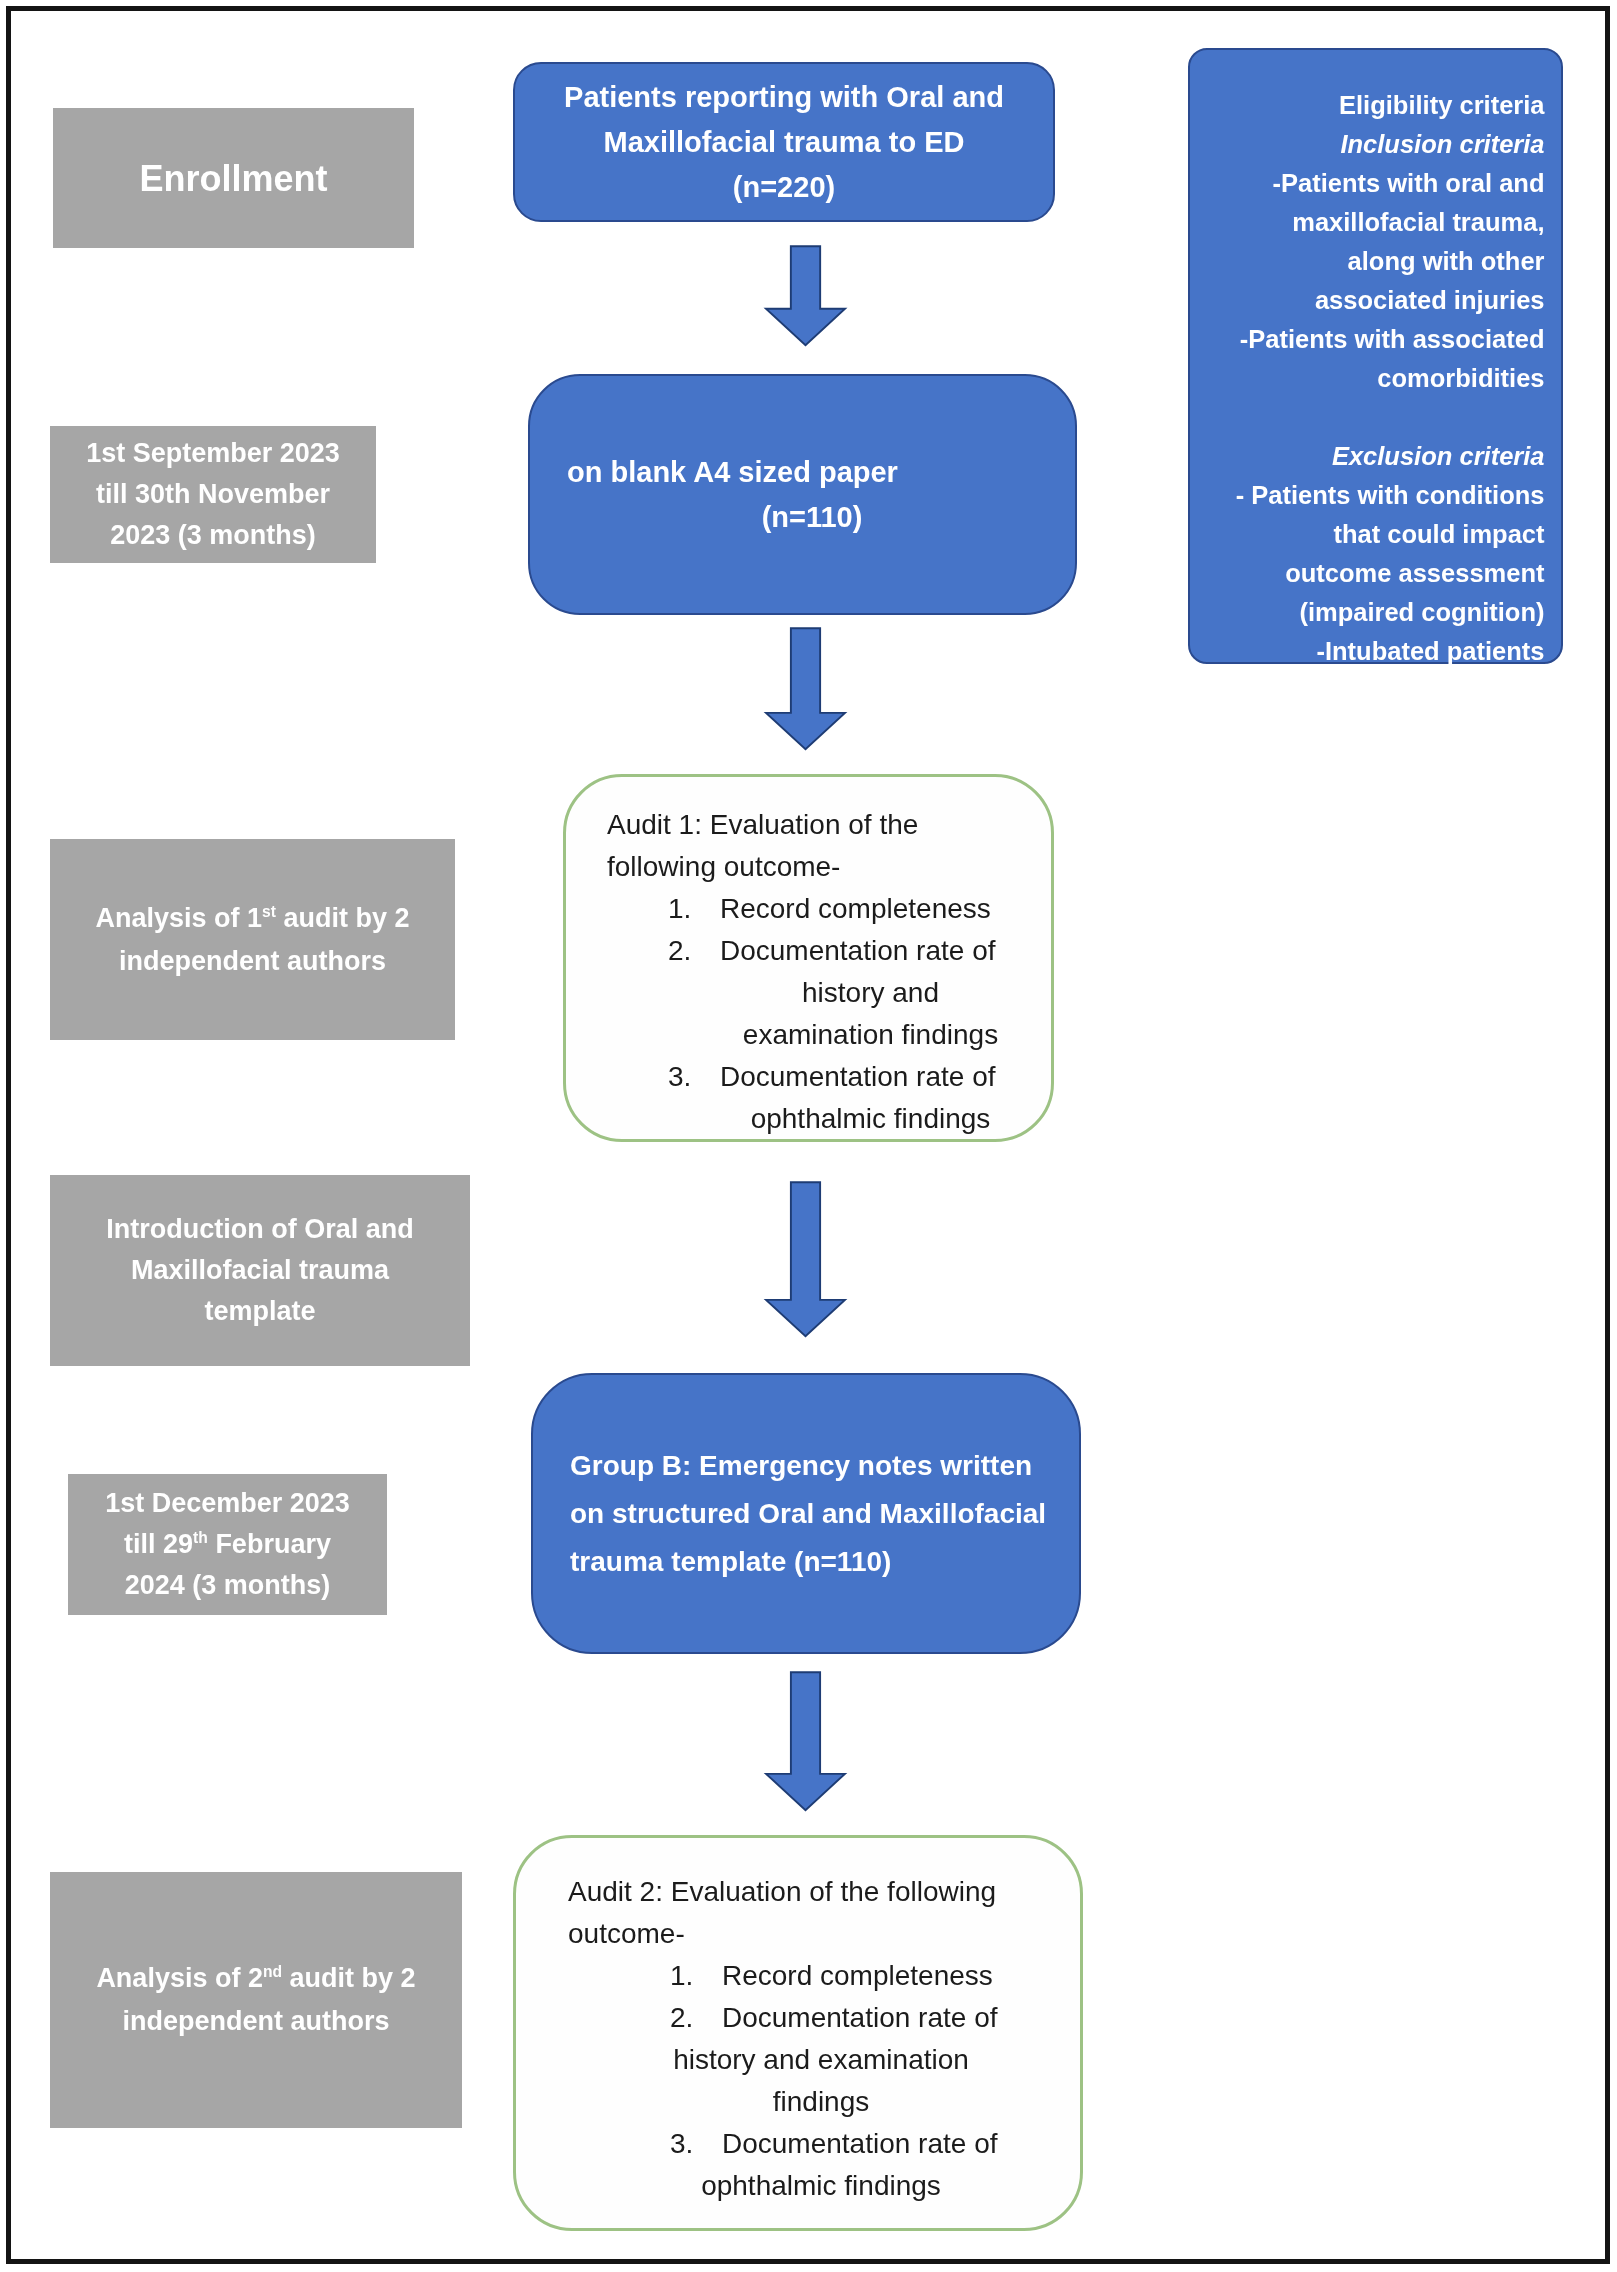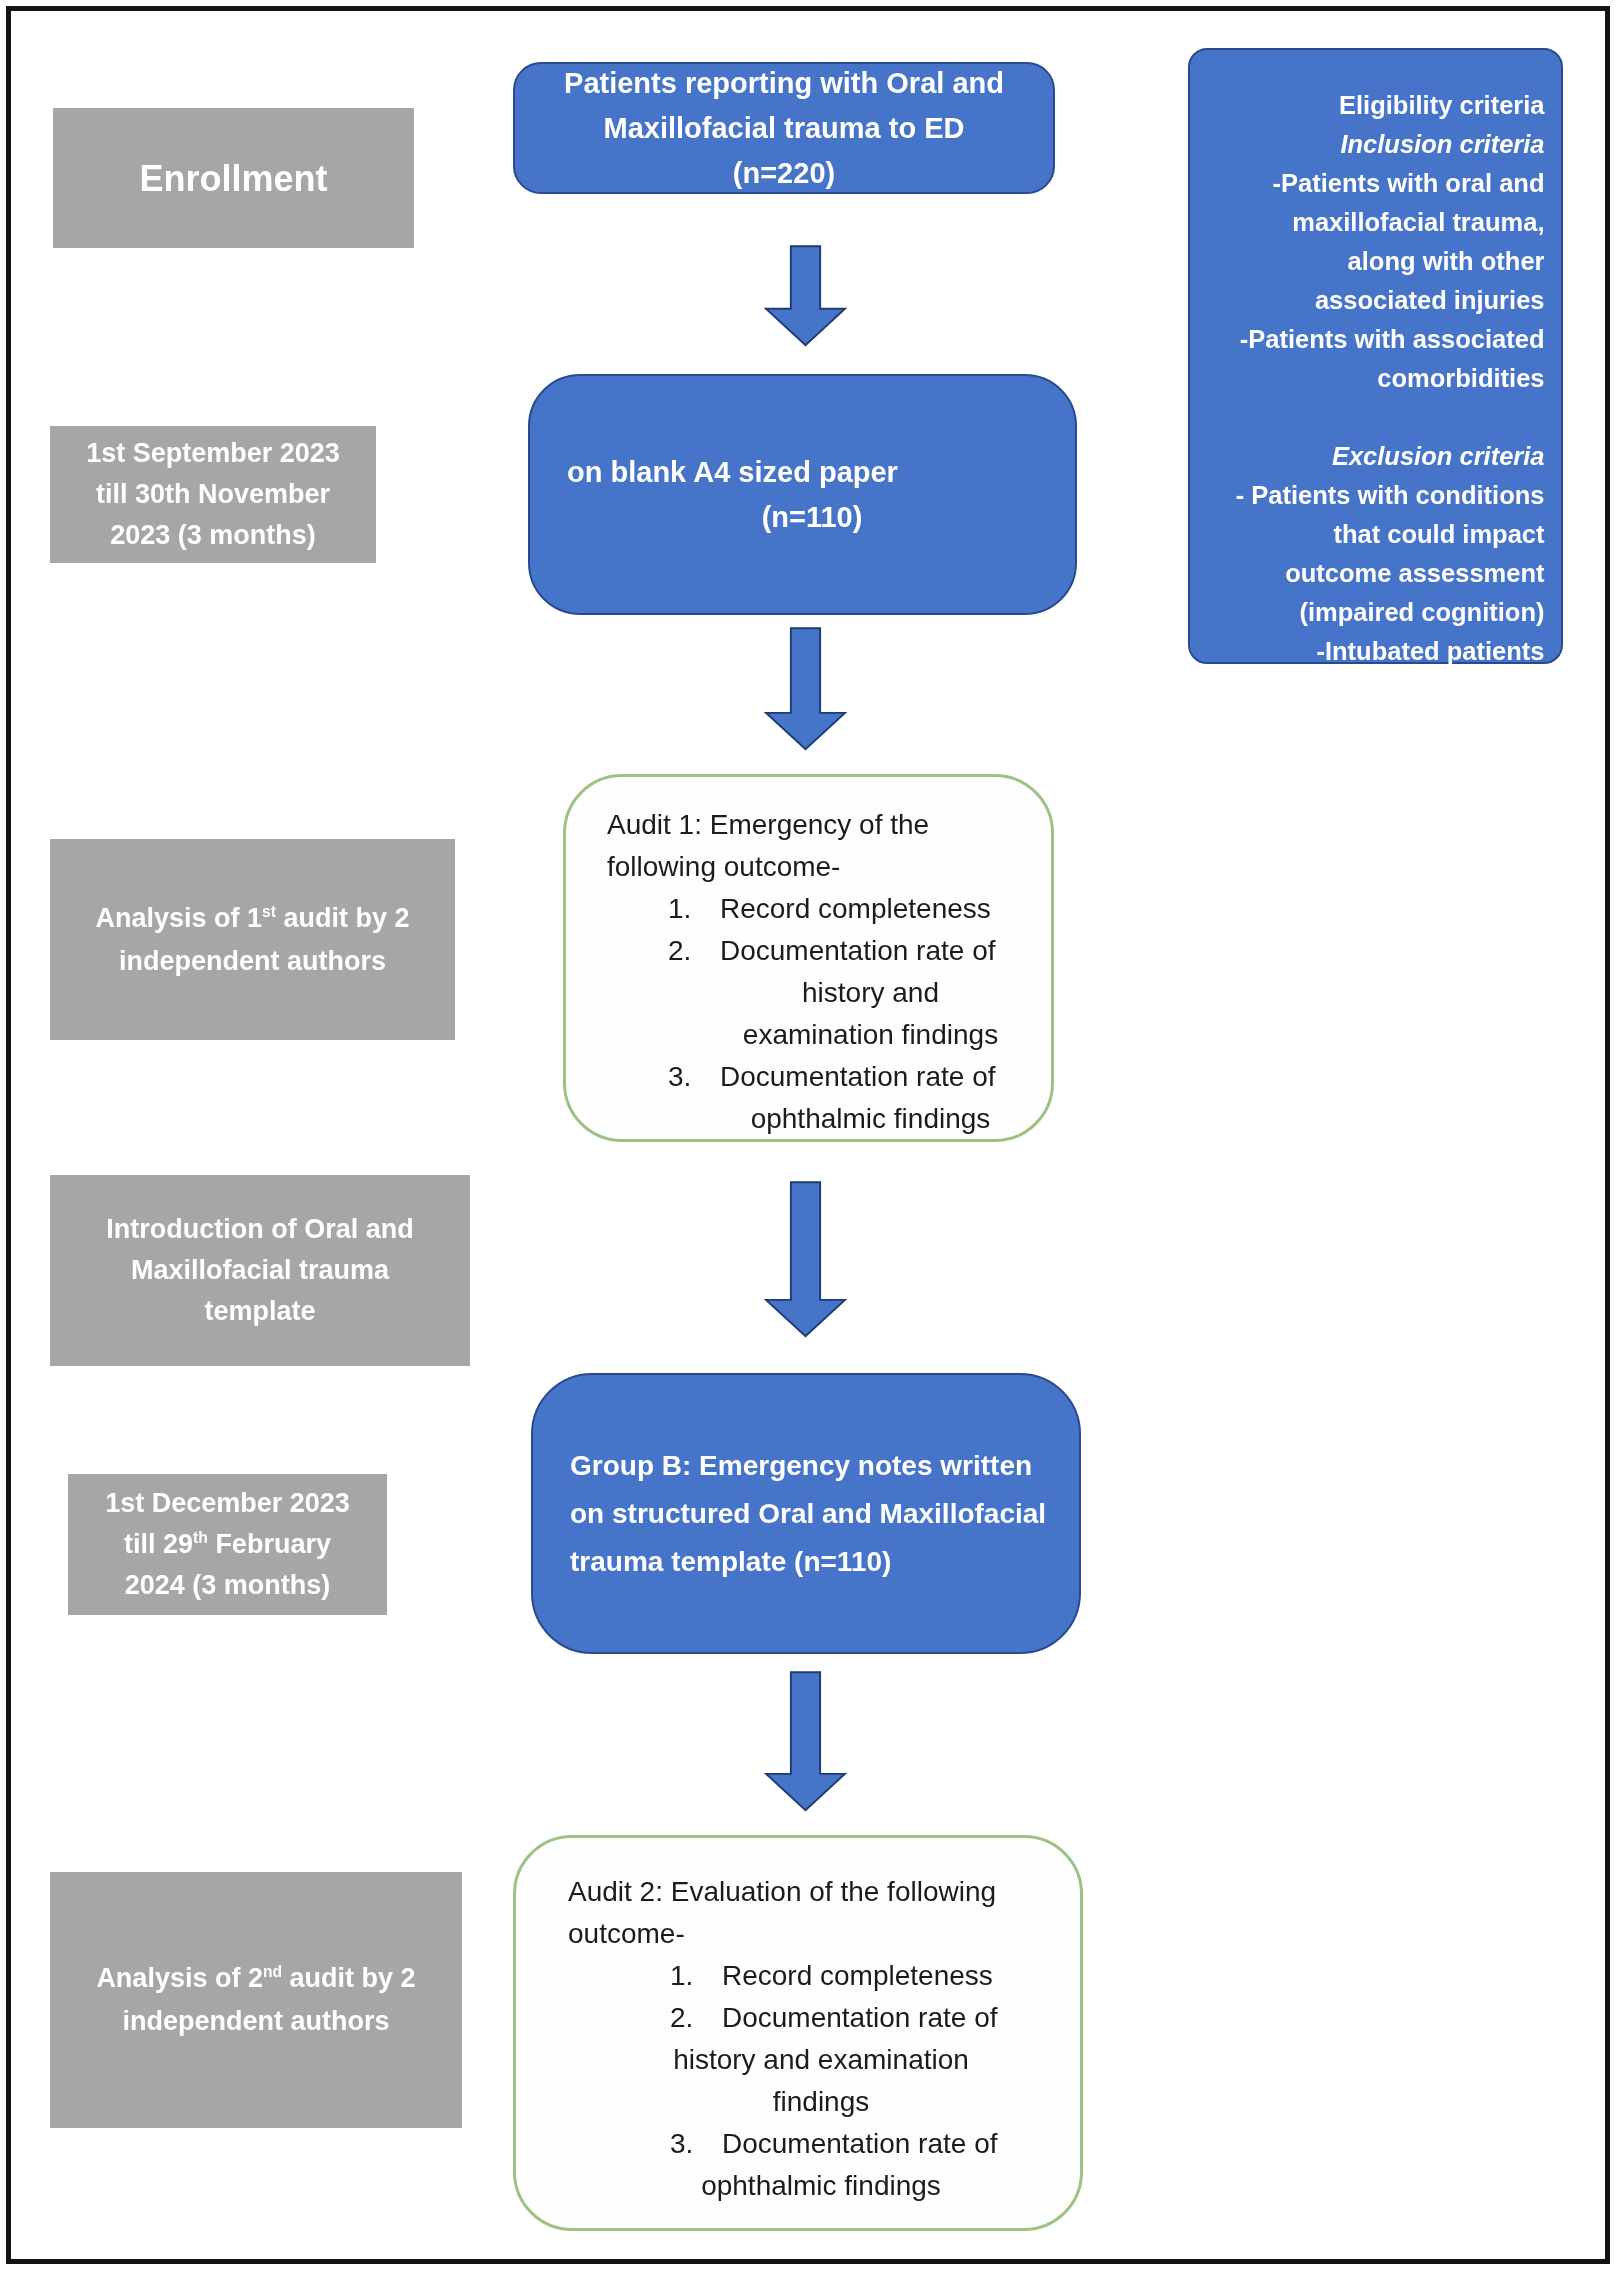--- a/index.html
+++ b/index.html
@@ -96,21 +96,21 @@
 </head>
 <body>
 
 <div class="page">
   <div class="outer-border abs"></div>
 
   <div class="gray-box abs" id="enrollment-box" style="left:53px;top:108px;width:361px;height:140px;font-size:36px;">
     <div class="line">Enrollment</div>
   </div>
 
-  <div class="blue-box blue-center abs" style="left:513px;top:62px;width:542px;height:132px;border-radius:28px;">
+  <div class="blue-box blue-center abs" style="left:513px;top:62px;width:542px;height:160px;border-radius:28px;">
     <div class="line">Patients reporting with Oral and</div>
     <div class="line">Maxillofacial trauma to ED</div>
     <div class="line">(n=220)</div>
   </div>
 
   <div class="elig-box abs" style="left:1188px;top:48px;width:375px;height:616px;">
     <div class="elig-line">Eligibility criteria</div>
     <div class="elig-line it">Inclusion criteria</div>
     <div class="elig-line">-Patients with oral and</div>
     <div class="elig-line">maxillofacial trauma,</div>
@@ -145,21 +145,21 @@
   <svg class="arrow abs" style="left:764px;top:627px;" width="83" height="124" viewBox="0 0 130 195">
     <polygon points="42,2 88,2 88,135 127,135 65,192 3,135 42,135" fill="#4674c8" stroke="#1e3c74" stroke-width="3"></polygon>
   </svg>
 
   <div class="gray-box abs" style="left:50px;top:839px;width:405px;height:201px;line-height:43px;">
     <div class="line"><span>Analysis of 1</span><sup>st</sup><span> audit by 2</span></div>
     <div class="line">independent authors</div>
   </div>
 
   <div class="audit-box abs" id="audit1-box" style="left:563px;top:774px;width:491px;height:368px;">
-    <div class="title-line">Audit 1: Emergency of the</div>
+    <div class="title-line">Audit 1: Evaluation of the</div>
     <div class="title-line">following outcome-</div>
     <div class="item-first">
       <span class="num">1.</span>
       <span>Record completeness</span>
     </div>
     <div class="item-first">
       <span class="num">2.</span>
       <span>Documentation rate of</span>
     </div>
     <div class="item-cont">history and</div>

